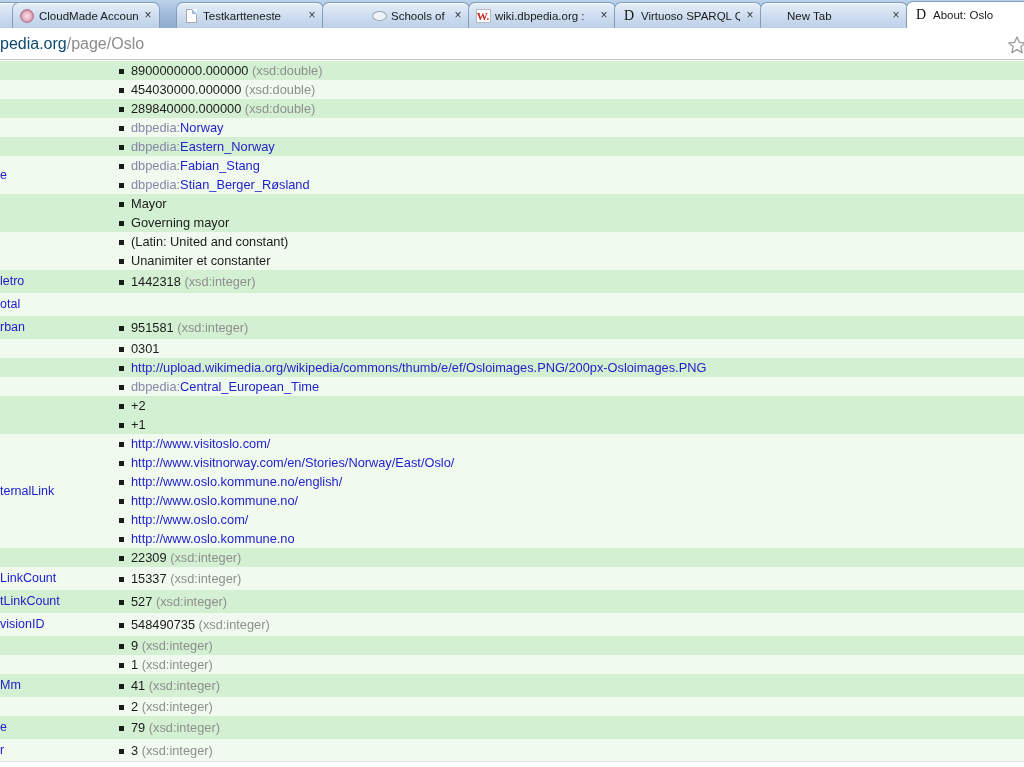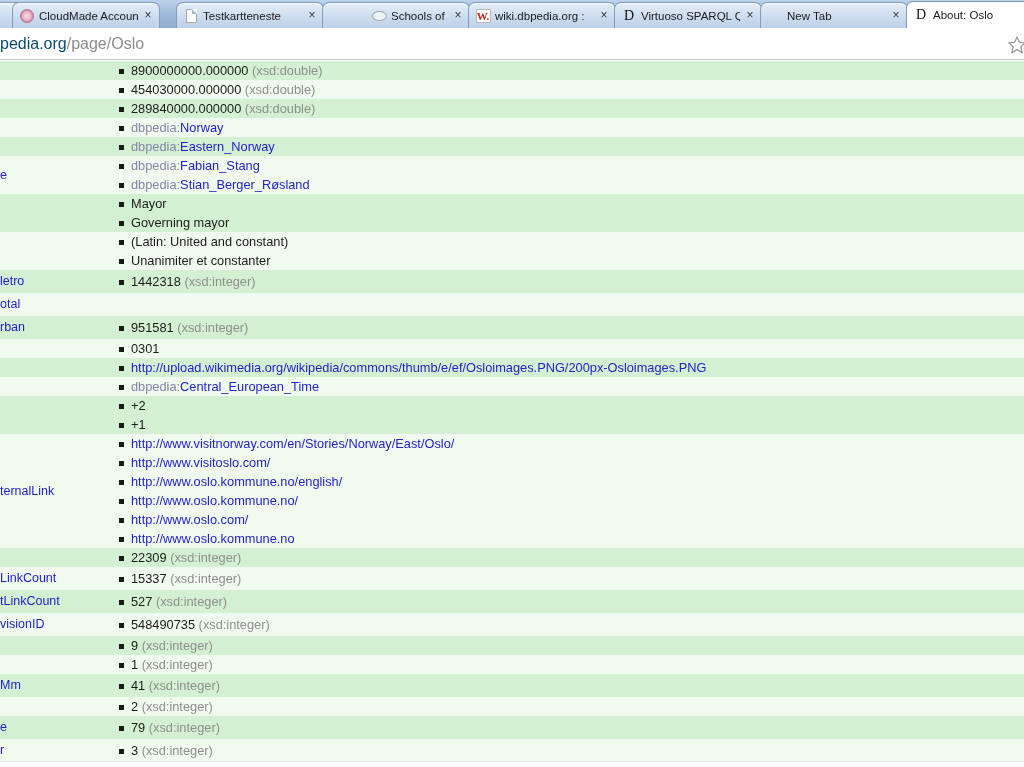--- a/index.html
+++ b/index.html
@@ -391,22 +391,22 @@
             <ul class="vals">
               <li><span class="lit">+2</span></li>
               <li><span class="lit">+1</span></li>
             </ul>
           </div>
         </div>
         <div class="row even">
           <div class="cell-prop"><span>ternalLink</span></div>
           <div class="cell-val">
             <ul class="vals">
+              <li><a class="lnk" href="#">http://www.visitoslo.com/</a></li>
               <li><a class="lnk" href="#">http://www.visitnorway.com/en/Stories/Norway/East/Oslo/</a></li>
-              <li><a class="lnk" href="#">http://www.visitoslo.com/</a></li>
               <li><a class="lnk" href="#">http://www.oslo.kommune.no/english/</a></li>
               <li><a class="lnk" href="#">http://www.oslo.kommune.no/</a></li>
               <li><a class="lnk" href="#">http://www.oslo.com/</a></li>
               <li><a class="lnk" href="#">http://www.oslo.kommune.no</a></li>
             </ul>
           </div>
         </div>
         <div class="row odd">
           <div class="cell-prop"><span></span></div>
           <div class="cell-val">

